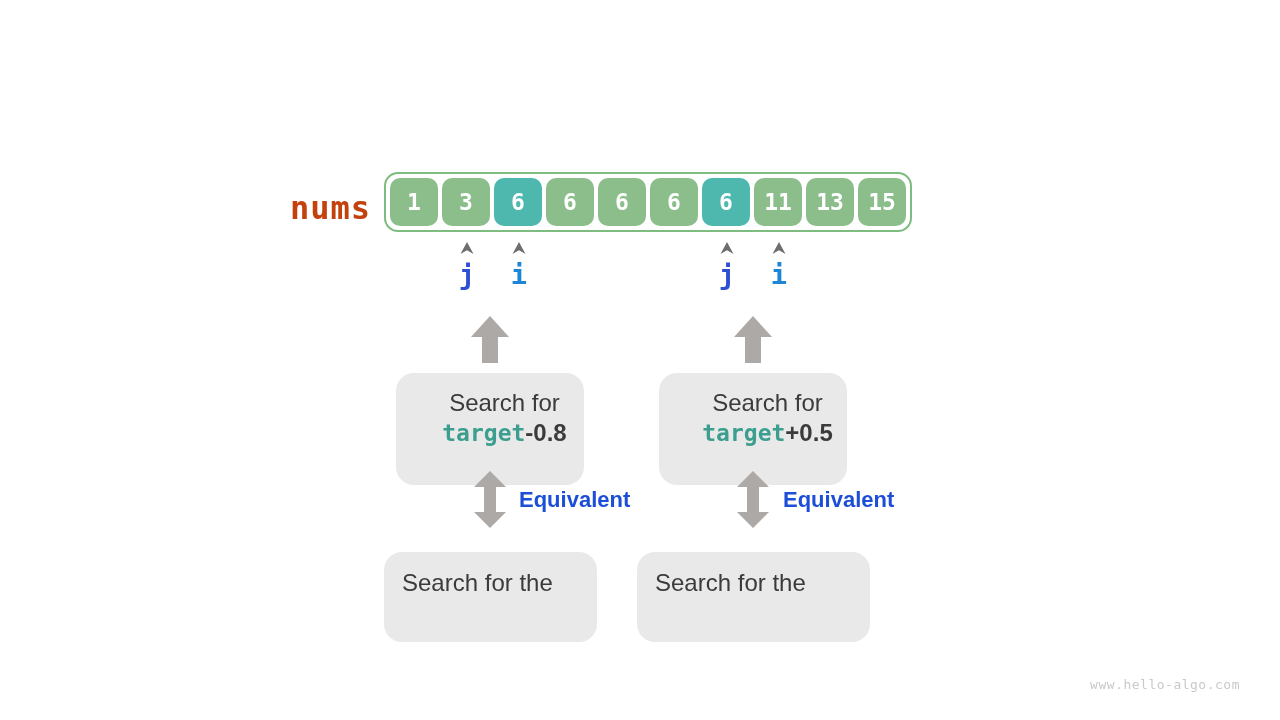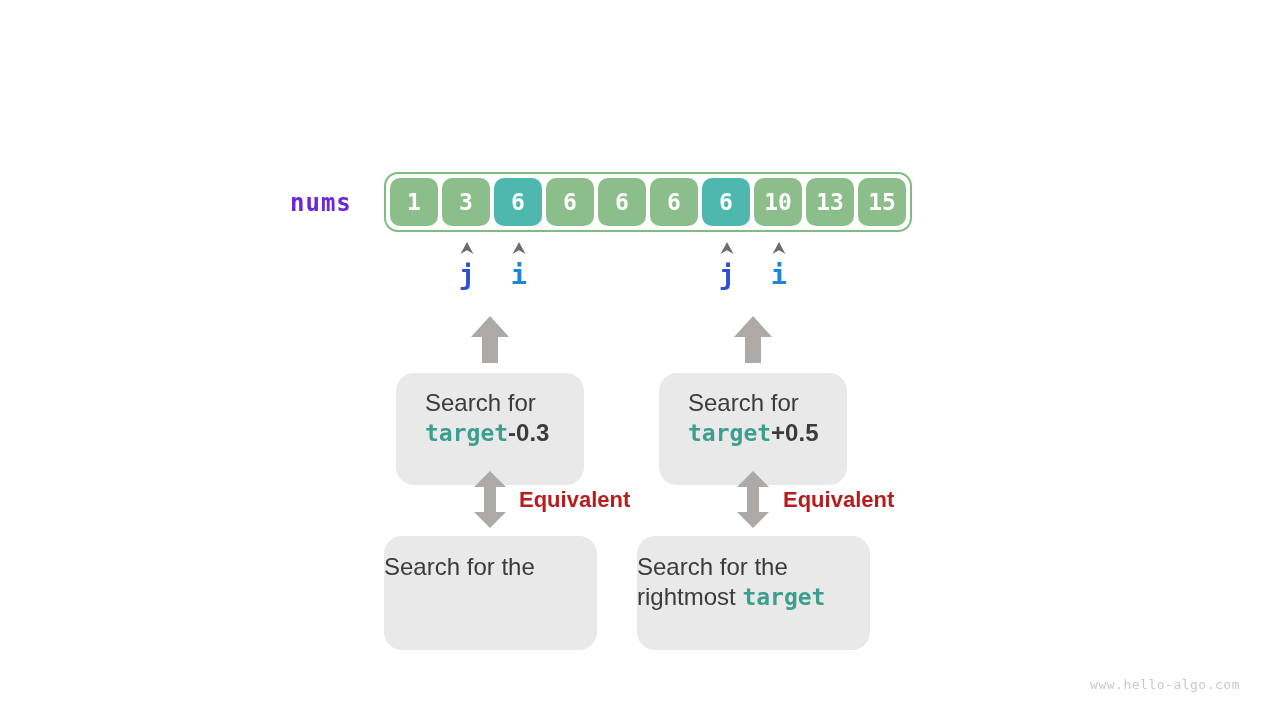--- a/index.html
+++ b/index.html
@@ -28,22 +28,22 @@
   .op-gray { color: #6b6b6b; }
   .val-dark { color: #3B3B3B; }
 
   
   .nums-label {
     position: absolute;
     left: 290px;
     top: 189px;
     font-family: "DejaVu Sans Mono", monospace;
     font-weight: bold;
-    font-size: 24px;
-    color: #6d28d9;
+    font-size: 32px;
+    color: #c2410c;
     letter-spacing: 1px;
   }
 
   
   .array-box {
     position: absolute;
     left: 384px;
     top: 172px;
     display: flex;
     gap: 4px;
@@ -93,35 +93,35 @@
   .equiv-arrow {
     position: absolute;
     top: 471px;
     transform: translateX(-50%);
   }
   .equiv-label {
     position: absolute;
     top: 487px;
     font-weight: bold;
     font-size: 22px;
-    color: #b91c1c;
+    color: #1d4ed8;
   }
 
   
   .gbox {
     position: absolute;
     background: #E9E9E9;
     border-radius: 18px;
     color: #3B3B3B;
     font-size: 24px;
     line-height: 30px;
   }
   .gbox .line { white-space: pre; }
-  .gbox-top { top: 373px; width: 188px; height: 112px; padding: 15px 0 0 29px; }
-  .gbox-bottom { top: 536px; height: 114px; padding: 16px 0 0 0; }
+  .gbox-top { top: 373px; width: 188px; height: 112px; padding: 15px 0 0 29px; text-align: center; }
+  .gbox-bottom { top: 552px; height: 90px; padding: 16px 0 0 18px; }
   .gbox .code {
     font-family: "DejaVu Sans Mono", monospace;
     font-weight: bold;
     font-size: 23px;
     color: #3B9E8E;
   }
   .gbox .bold-dark { font-weight: bold; color: #3B3B3B; }
 
   
   .watermark {
@@ -143,21 +143,21 @@
   <div class="nums-label">nums</div>
 
   <div class="array-box">
     <div class="cell">1</div>
     <div class="cell">3</div>
     <div class="cell highlight">6</div>
     <div class="cell">6</div>
     <div class="cell">6</div>
     <div class="cell">6</div>
     <div class="cell highlight">6</div>
-    <div class="cell">10</div>
+    <div class="cell">11</div>
     <div class="cell">13</div>
     <div class="cell">15</div>
   </div>
 
   <div class="pointer ptr-j" style="left:467px">
     <svg class="caret" width="14" height="13" viewBox="0 0 14 13">
         <polygon points="7,0 13.5,12 7,8.2 0.5,12" fill="#6E6E6E"></polygon>
       </svg>
     <div class="ptr-label">j</div>
   </div>
@@ -182,39 +182,38 @@
 
   <svg class="up-arrow" style="left:490px" width="38" height="47" viewBox="0 0 38 47">
       <polygon points="19,0 38,21 27,21 27,47 11,47 11,21 0,21" fill="#ACA9A6"></polygon>
     </svg>
   <svg class="up-arrow" style="left:753px" width="38" height="47" viewBox="0 0 38 47">
       <polygon points="19,0 38,21 27,21 27,47 11,47 11,21 0,21" fill="#ACA9A6"></polygon>
     </svg>
 
   <div class="gbox gbox-top" style="left:396px">
     <div class="line">Search for</div>
-    <div class="line"><span class="code">target</span><span class="bold-dark">-0.3</span></div>
+    <div class="line"><span class="code">target</span><span class="bold-dark">-0.8</span></div>
   </div>
   <div class="gbox gbox-top" style="left:659px">
     <div class="line">Search for</div>
     <div class="line"><span class="code">target</span><span class="bold-dark">+0.5</span></div>
   </div>
 
   <svg class="equiv-arrow" style="left:490px" width="32" height="57" viewBox="0 0 32 57">
       <polygon points="16,0 32,16 22,16 22,41 32,41 16,57 0,41 10,41 10,16 0,16" fill="#ACA9A6"></polygon>
     </svg>
   <div class="equiv-label" style="left:519px">Equivalent</div>
   <svg class="equiv-arrow" style="left:753px" width="32" height="57" viewBox="0 0 32 57">
       <polygon points="16,0 32,16 22,16 22,41 32,41 16,57 0,41 10,41 10,16 0,16" fill="#ACA9A6"></polygon>
     </svg>
   <div class="equiv-label" style="left:783px">Equivalent</div>
 
   <div class="gbox gbox-bottom" style="left:384px;width:213px">
     <div class="line">Search for the</div>
   </div>
   <div class="gbox gbox-bottom" style="left:637px;width:233px">
     <div class="line">Search for the</div>
-    <div class="line"><span>rightmost </span><span class="code">target</span></div>
   </div>
 
   <div class="watermark">www.hello-algo.com</div>
 
 </div>
 
 </body></html>

